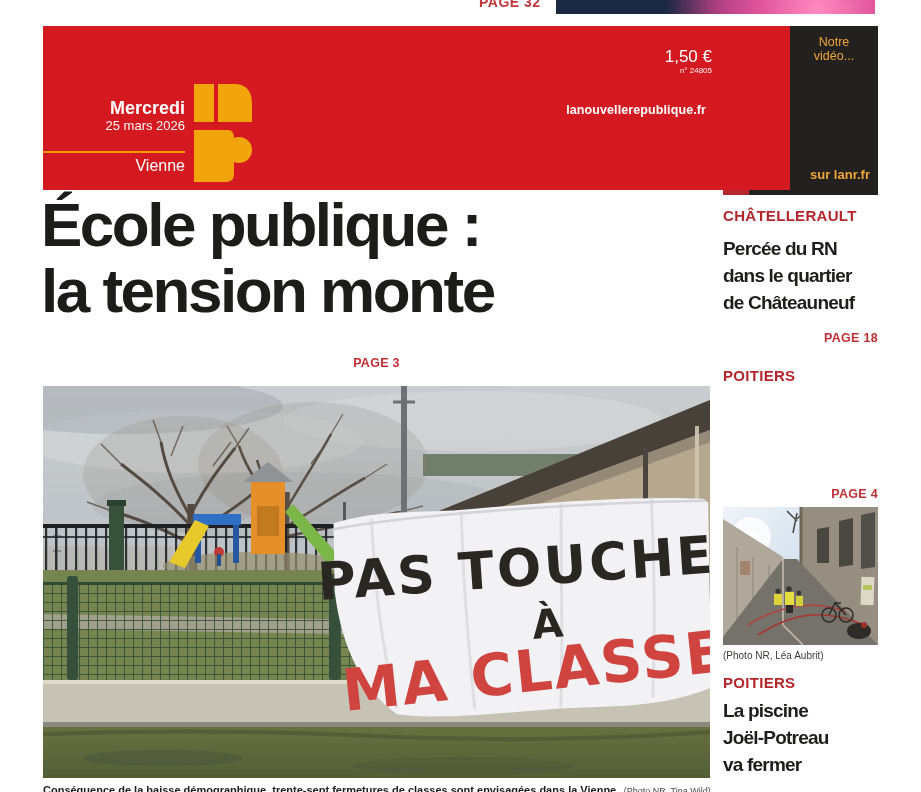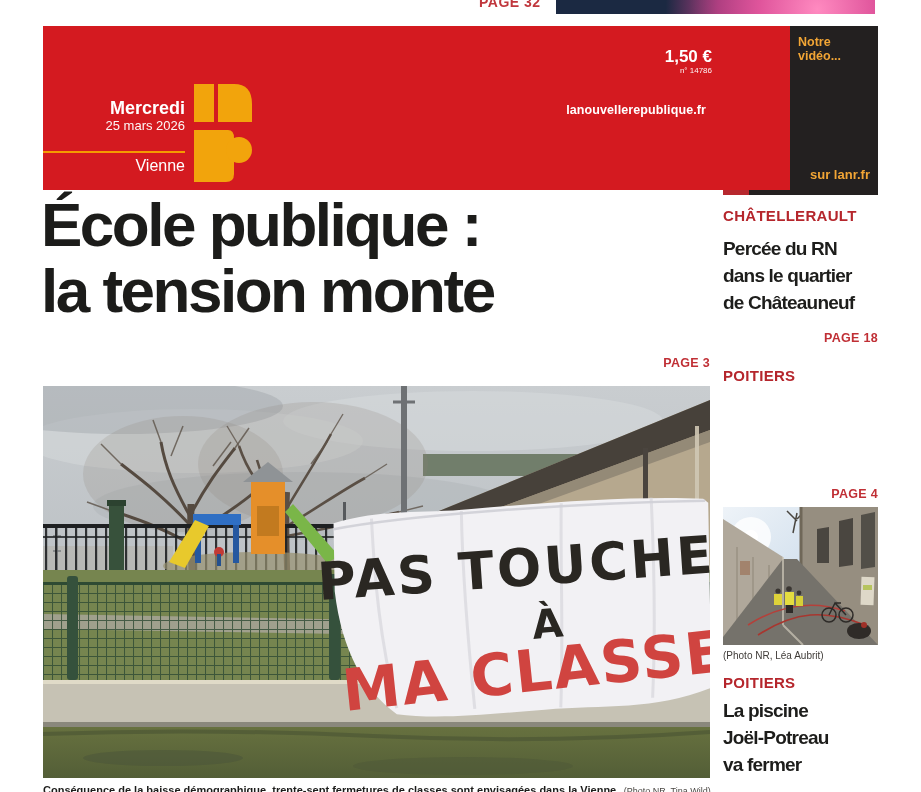--- a/index.html
+++ b/index.html
@@ -20,37 +20,37 @@
   .mast{left:43px;top:26px;width:747px;height:164px;background:#d41a20;}
   .mast-dateblock{left:0;top:72px;width:142px;text-align:right;color:#fff;}
   .mast-day{font-size:18px;font-weight:bold;line-height:20px;margin-left:28px;}
   .mast-date{font-size:13px;line-height:16px;font-weight:normal;opacity:.96;}
   .mast-rule{left:0;top:125px;width:142px;height:2px;background:#f59b00;}
   .mast-edition{left:0;top:131px;width:142px;text-align:right;color:#fff;font-size:16px;}
   .mast-logo{left:151px;top:58px;}
   .mast-title{left:212px;top:-21px;color:#ffffff;font-weight:bold;font-size:70px;line-height:89px;
       letter-spacing:-3px;text-shadow:3px 4px 4px rgba(40,0,0,.30);white-space:pre-line;}
   .mast-price{right:78px;top:22px;text-align:right;color:#fff;}
-  .mast-price .p{font-size:17px;font-weight:bold;line-height:18px;}
+  .mast-price .p{font-size:17px;font-weight:normal;line-height:18px;}
   .mast-price .n{font-size:8px;line-height:10px;opacity:.95;}
   .mast-site{right:84px;top:77px;color:#fff;font-size:12.5px;font-weight:bold;letter-spacing:.1px;}
 
   
   .vbox{left:790px;top:26px;width:88px;height:164px;background:#232020;box-sizing:border-box;
         padding:9px 8px 8px;display:flex;flex-direction:column;}
-  .vbox-kicker{color:#f2a535;font-size:12.5px;font-weight:bold;}
+  .vbox-kicker{color:#f2a535;font-size:12.5px;font-weight:normal;text-align:center;}
   .vbox-title{color:#ffffff;font-size:15px;font-weight:bold;line-height:20px;margin-top:10px;
         letter-spacing:-.6px;white-space:pre-line;}
   .vbox-link{margin-top:auto;align-self:flex-end;color:#f2a535;font-size:13px;font-weight:bold;}
 
   
   .headline{left:41px;top:192px;width:680px;color:#1c1c1a;font-weight:bold;font-size:62px;
         line-height:66px;letter-spacing:-2.5px;}
   .pageref{font-size:12.5px;font-weight:bold;color:#c02f35;letter-spacing:.3px;}
-  .lead-pageref{left:43px;top:356px;width:667px;text-align:right;}
+  .lead-pageref{left:43px;top:356px;width:667px;text-align:center;}
   .lead-photo{left:43px;top:386px;width:667px;height:392px;}
   .caption-row{left:43px;top:780px;width:720px;white-space:nowrap;}
   .caption{font-size:11px;font-weight:bold;color:#1c1c1a;}
   .credit{font-size:9px;color:#4a4743;font-weight:normal;}
 
   
   .col{left:723px;width:155px;}
   .col-divider{left:723px;top:190px;width:155px;height:5px;
       background:linear-gradient(to right,#b7282e 0 26px,#232020 26px 100%);}
   .section-label{font-size:15px;font-weight:bold;color:#b5262c;letter-spacing:.3px;}
@@ -78,21 +78,21 @@
     <svg class="abs mast-logo" width="58" height="98" viewBox="0 0 58 98">
       <rect x="0" y="0" width="20" height="38" fill="#f2a40c"></rect>
       <path d="M24 0 H40 Q58 0 58 20 V38 H24 Z" fill="#f2a40c"></path>
       <path d="M0 46 H34 Q40 46 40 54 V90 Q40 98 32 98 H0 Z" fill="#f2a40c"></path>
       <circle cx="45" cy="66" r="13" fill="#f2a40c"></circle>
     </svg>
 
 
     <div class="abs mast-price">
       <div class="p">1,50 €</div>
-      <div class="n">n° 14786</div>
+      <div class="n">n° 24805</div>
     </div>
     <div class="abs mast-site">lanouvellerepublique.fr</div>
   </div>
 
   <div class="abs vbox">
     <div class="vbox-kicker">Notre vidéo...</div>
     <div class="vbox-link">sur lanr.fr</div>
   </div>
 
   <div class="abs headline ml">École publique :

